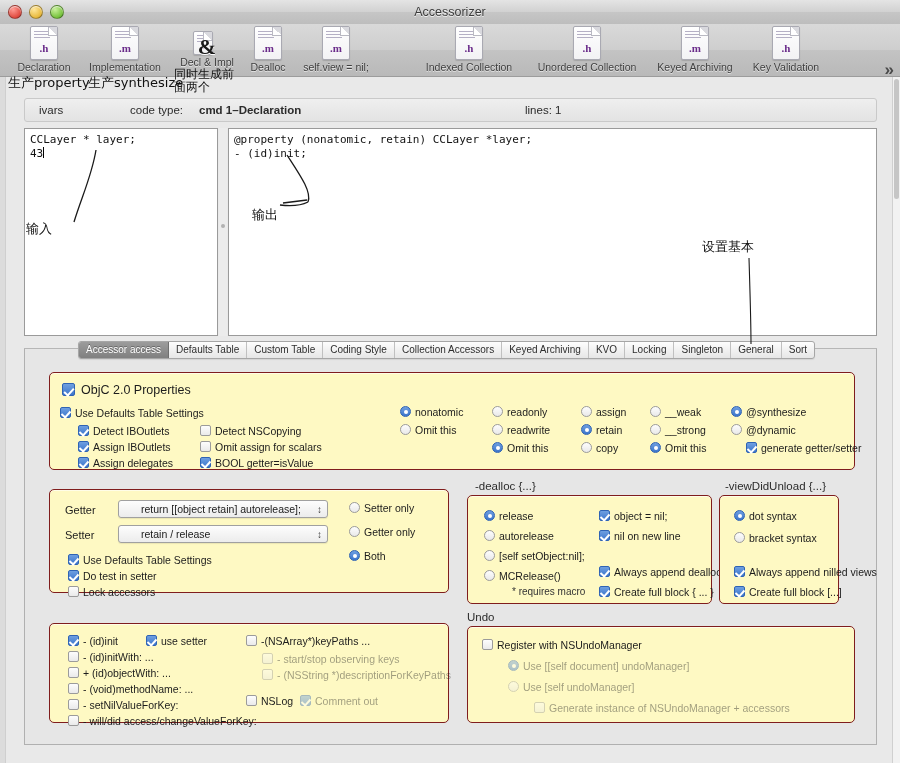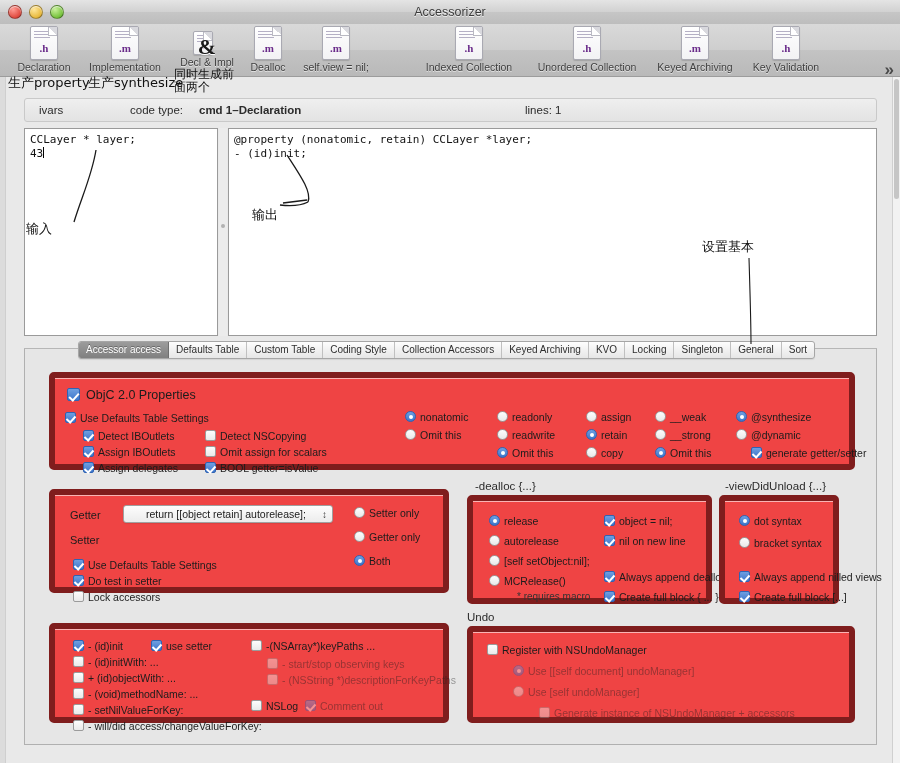--- a/index.html
+++ b/index.html
@@ -150,22 +150,22 @@
   }
 
   
   .panel{
     position:absolute;left:24px;top:349px;width:853px;height:396px;
     background:#e6e6e6;border:1px solid #b0b0b0;border-top:none;
     box-sizing:border-box;
   }
 
   .group{
-    position:absolute;background:#ef4444;
-    border:6px solid #7f1d1d;border-radius:5px;box-sizing:border-box;
+    position:absolute;background:#fef9c3;
+    border:1px solid #7f1d1d;border-radius:5px;box-sizing:border-box;
     box-shadow:inset 0 1px 0 rgba(255,255,255,.6);
   }
   .grouptitle{
     position:absolute;font-size:11.5px;color:#2c2c2c;
   }
 
   
   .ck,.rd{
     position:absolute;font-size:10.5px;color:#1c1c1c;white-space:nowrap;
     padding-left:15px;line-height:12px;
@@ -396,20 +396,21 @@
 
       <div class="rd on" style="left:681px;top:33px;">@synthesize</div>
       <div class="rd" style="left:681px;top:51px;">@dynamic</div>
       <div class="ck on" style="left:696px;top:69px;">generate getter/setter</div>
     </div>
 
     <div class="group" style="left:24px;top:140px;width:400px;height:104px;">
       <div class="lbl" style="left:15px;top:14px;">Getter</div>
       <div class="popup" style="left:68px;top:10px;width:210px;">return [[object retain] autorelease];</div>
       <div class="lbl" style="left:15px;top:39px;">Setter</div>
+      <div class="popup" style="left:68px;top:35px;width:210px;">retain   / release</div>
 
       <div class="ck on" style="left:18px;top:64px;">Use Defaults Table Settings</div>
       <div class="ck on" style="left:18px;top:80px;">Do test in setter</div>
       <div class="ck" style="left:18px;top:96px;">Lock accessors</div>
 
       <div class="rd" style="left:299px;top:12px;">Setter only</div>
       <div class="rd" style="left:299px;top:36px;">Getter only</div>
       <div class="rd on" style="left:299px;top:60px;">Both</div>
     </div>
 

